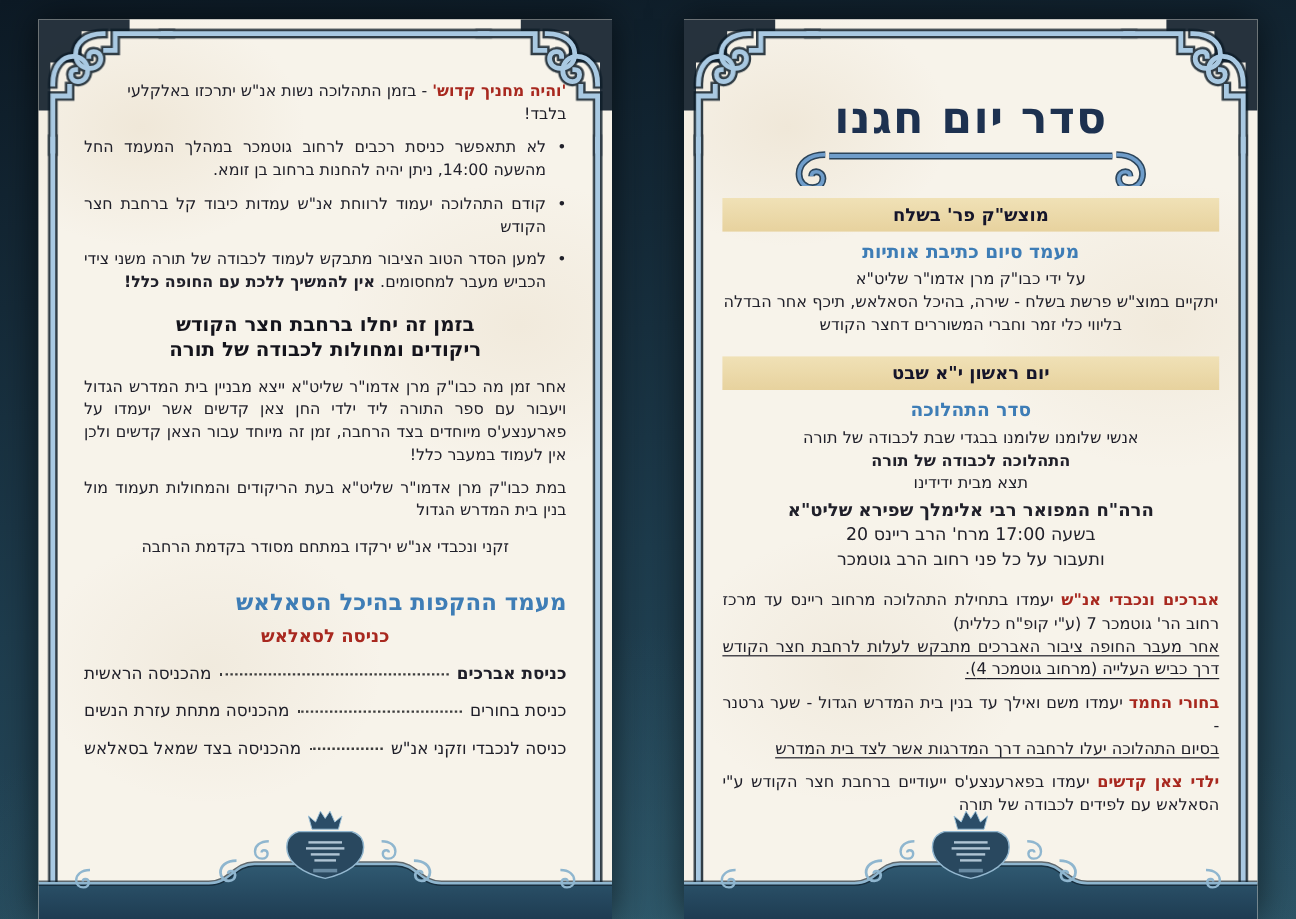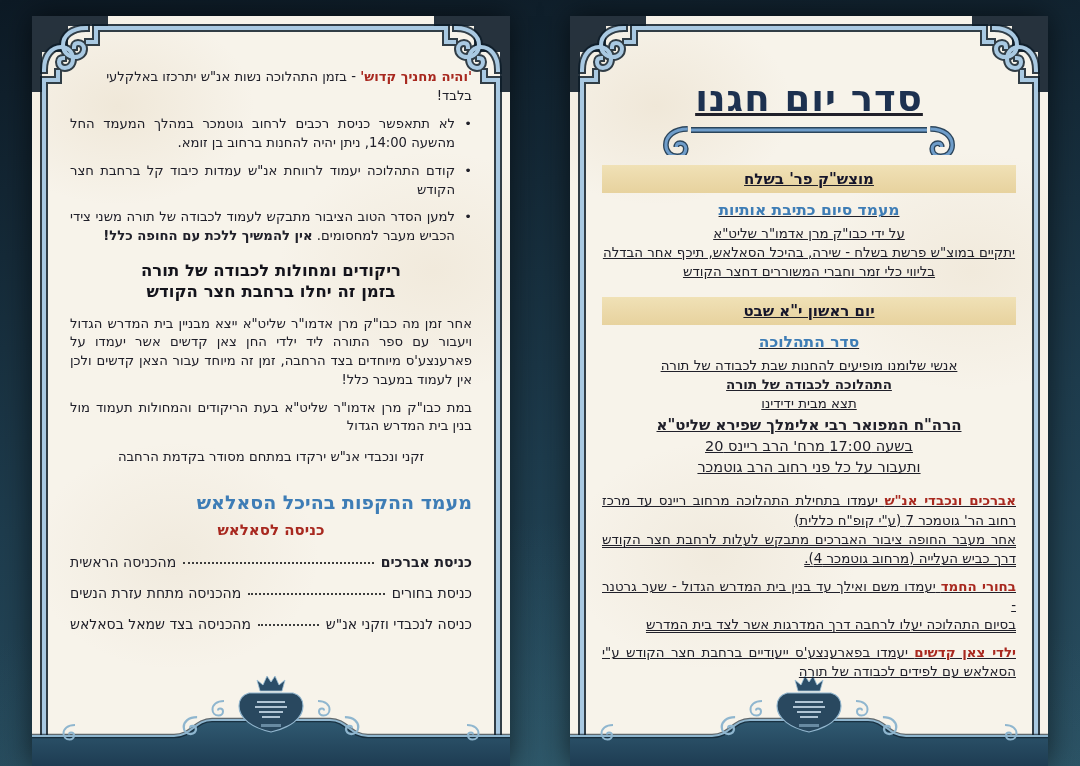--- a/index.html
+++ b/index.html
@@ -25,21 +25,21 @@
   
   .sd{stroke:#0e1d29;stroke-width:8;fill:none;opacity:.85;stroke-linecap:square}
   .sl{stroke:#a9c9e2;stroke-width:4;fill:none;stroke-linecap:square}
   .sd2{stroke:#0e1d29;stroke-width:4.5;fill:none;opacity:.65}
   .sl2{stroke:#8fb6cf;stroke-width:2;fill:none}
   .slCurl{stroke:#8fb6cf;stroke-width:4;fill:none}
   .orn-d{stroke:#16324c;stroke-width:6;fill:none;opacity:.9}
   .orn-l{stroke:#6f9dca;stroke-width:3.2;fill:none}
 
   .content{position:absolute;left:0;top:0;right:0;bottom:0;direction:rtl;color:#20202a;}
-  .content-right{padding:64px 32px 0;text-align:center;font-size:13.4px;line-height:1.42;text-decoration:underline;}
+  .content-right{padding:64px 32px 0;text-align:center;font-size:13.4px;line-height:1.42;}
   .content-left{padding:52px 38px 0;font-size:13.2px;line-height:1.42;text-align:justify;}
 
   .doc-title{font-size:37px;font-weight:bold;color:#1d3150;letter-spacing:1px;margin:0;line-height:1.05;}
   .title-orn{display:block;margin:2px auto 0;}
   .banner{background:linear-gradient(#f0e1b6,#e7d29e);color:#15152a;font-weight:bold;
           font-size:15px;height:28px;line-height:28px;text-align:center;margin:10px 0 6px;}
   .blue-head{color:#3e7db6;font-weight:bold;font-size:15.5px;margin:6px 0 3px;}
   .bold-line{font-weight:bold;}
   .big-bold{font-weight:bold;font-size:15px;margin-top:2px;}
   .med{font-size:14.5px;}
@@ -134,22 +134,22 @@
       <use href="#frameAll"></use>
     </svg>
     <div class="content content-left">
       <p class="intro-line"><span class="lead-red">'והיה מחניך קדוש'</span> <span>- בזמן התהלוכה נשות אנ"ש יתרכזו באלקלעי בלבד!</span></p>
       <ul class="bullets">
         <li><span>לא תתאפשר כניסת רכבים לרחוב גוטמכר במהלך המעמד החל מהשעה 14:00, ניתן יהיה להחנות ברחוב בן זומא.</span></li>
         <li><span>קודם התהלוכה יעמוד לרווחת אנ"ש עמדות כיבוד קל ברחבת חצר הקודש</span></li>
         <li><span>למען הסדר הטוב הציבור מתבקש לעמוד לכבודה של תורה משני צידי הכביש מעבר למחסומים.</span> <span class="bold-line">אין להמשיך ללכת עם החופה כלל!</span></li>
       </ul>
       <div class="center-bold">
+        <div>בזמן זה יחלו ברחבת חצר הקודש</div>
         <div>ריקודים ומחולות לכבודה של תורה</div>
-        <div>בזמן זה יחלו ברחבת חצר הקודש</div>
       </div>
       <p class="para">אחר זמן מה כבו"ק מרן אדמו"ר שליט"א ייצא מבניין בית המדרש הגדול ויעבור עם ספר התורה ליד ילדי החן צאן קדשים אשר יעמדו על פארענצע'ס מיוחדים בצד הרחבה, זמן זה מיוחד עבור הצאן קדשים ולכן אין לעמוד במעבר כלל!</p>
       <p class="para">במת כבו"ק מרן אדמו"ר שליט"א בעת הריקודים והמחולות תעמוד מול בנין בית המדרש הגדול</p>
       <p class="para-center">זקני ונכבדי אנ"ש ירקדו במתחם מסודר בקדמת הרחבה</p>
       <h2 class="blue-head-lg">מעמד ההקפות בהיכל הסאלאש</h2>
       <h3 class="red-head">כניסה לסאלאש</h3>
       <div class="entries">
         <div class="entry">
           <span class="entry-label">כניסת אברכים</span>
           <span class="leader"></span>
@@ -187,21 +187,21 @@
             <use href="#spiral" transform="translate(296,6) scale(-0.95,0.95)"></use>
           </g>
       </svg>
       <div class="banner">מוצש"ק פר' בשלח</div>
       <div class="blue-head">מעמד סיום כתיבת אותיות</div>
       <div>על ידי כבו"ק מרן אדמו"ר שליט"א</div>
       <div>יתקיים במוצ"ש פרשת בשלח - שירה, בהיכל הסאלאש, תיכף אחר הבדלה</div>
       <div>בליווי כלי זמר וחברי המשוררים דחצר הקודש</div>
       <div class="banner" style="margin-top:16px">יום ראשון י"א שבט</div>
       <div class="blue-head">סדר התהלוכה</div>
-      <div>אנשי שלומנו מופיעים להחנות שבת לכבודה של תורה</div>
+      <div>אנשי שלומנו שלומנו בבגדי שבת לכבודה של תורה</div>
       <div class="bold-line">התהלוכה לכבודה של תורה</div>
       <div>תצא מבית ידידינו</div>
       <div class="big-bold">הרה"ח המפואר רבי אלימלך שפירא שליט"א</div>
       <div class="med">בשעה 17:00 מרח' הרב ריינס 20</div>
       <div class="med">ותעבור על כל פני רחוב הרב גוטמכר</div>
       <div class="paras">
         <div class="para-block">
           <span class="lead-red">אברכים ונכבדי אנ"ש</span>
           <span>יעמדו בתחילת התהלוכה מרחוב ריינס עד מרכז רחוב הר' גוטמכר 7 (ע"י קופ"ח כללית)</span>
           <div class="u">אחר מעבר החופה ציבור האברכים מתבקש לעלות לרחבת חצר הקודש דרך כביש העלייה (מרחוב גוטמכר 4).</div>

